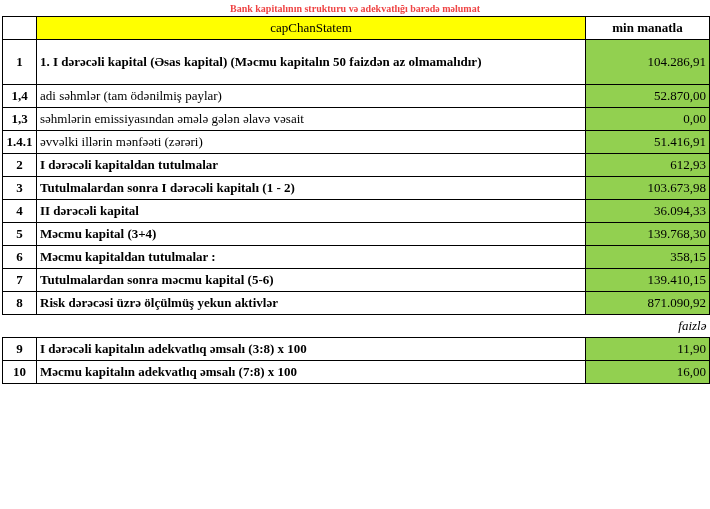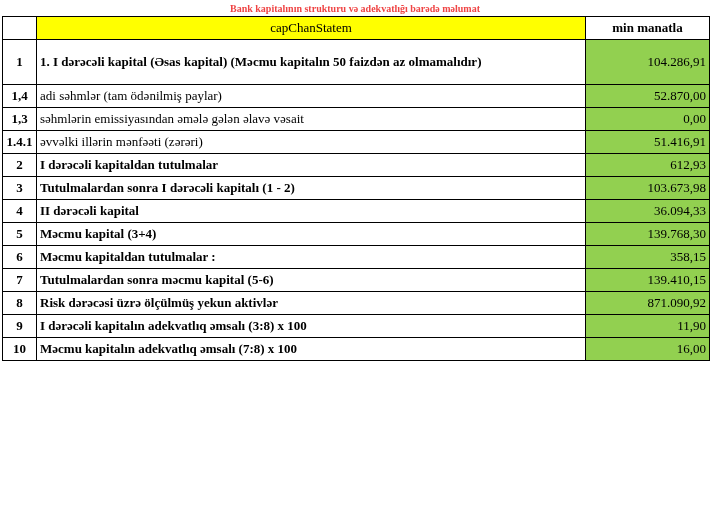--- a/index.html
+++ b/index.html
@@ -150,20 +150,25 @@
       <tr>
         <td class="num">7</td>
         <td class="label b">Tutulmalardan sonra məcmu kapital (5-6)</td>
         <td class="val">139.410,15</td>
       </tr>
       <tr>
         <td class="num">8</td>
         <td class="label b">Risk dərəcəsi üzrə ölçülmüş  yekun aktivlər</td>
         <td class="val">871.090,92</td>
       </tr>
+      <tr class="r-faizle">
+        <td class="num"></td>
+        <td class="label"></td>
+        <td class="val">faizlə</td>
+      </tr>
       <tr>
         <td class="num">9</td>
         <td class="label b">I dərəcəli  kapitalın  adekvatlıq əmsalı (3:8) x 100</td>
         <td class="val">11,90</td>
       </tr>
       <tr>
         <td class="num">10</td>
         <td class="label b">Məcmu kapitalın  adekvatlıq  əmsalı (7:8) x 100</td>
         <td class="val">16,00</td>
       </tr>

